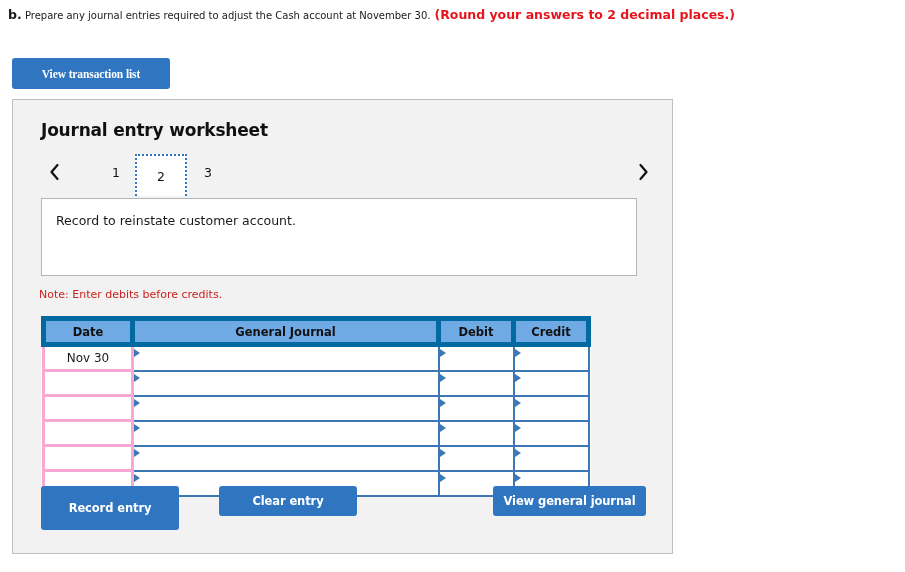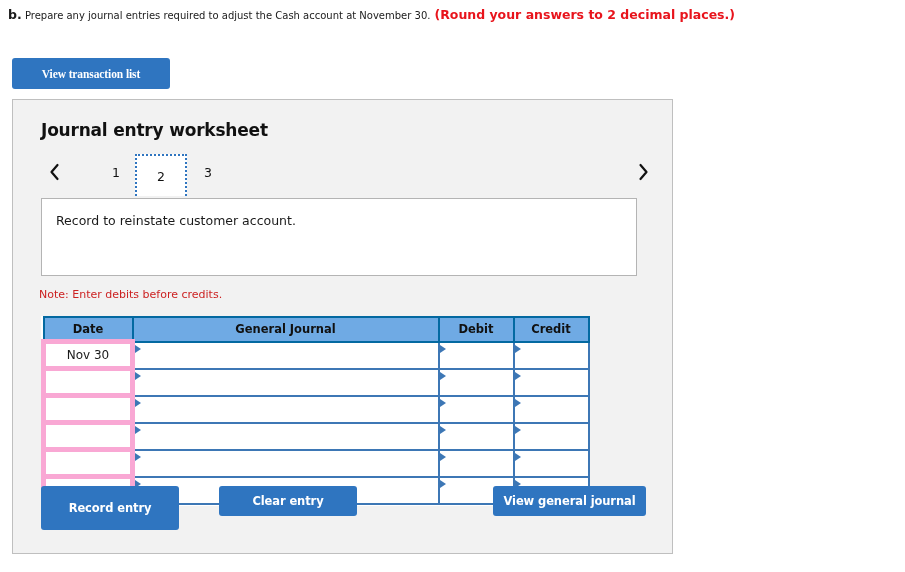--- a/index.html
+++ b/index.html
@@ -167,30 +167,30 @@
   .jtable {
     position: absolute;
     left: 28px;
     top: 216px;
     border-collapse: collapse;
     table-layout: fixed;
     background: #ffffff;
   }
   .jtable th {
     background: #6faae4;
-    border: 2px solid #0369a1;
+    border: 5px solid #0369a1;
     font-size: 11.5px;
     font-weight: bold;
     color: #111111;
     height: 21px;
     padding: 0;
     text-align: center;
   }
   .jtable td {
-    border: 5px solid #f9a8d4;
+    border: 3px solid #f9a8d4;
     height: 22px;
     padding: 0;
     background: #ffffff;
     font-size: 12px;
     text-align: center;
     color: #1a1a1a;
   }
   .col-date  { width: 89px; }
   .col-gj    { width: 306px; }
   .col-debit { width: 75px; }

